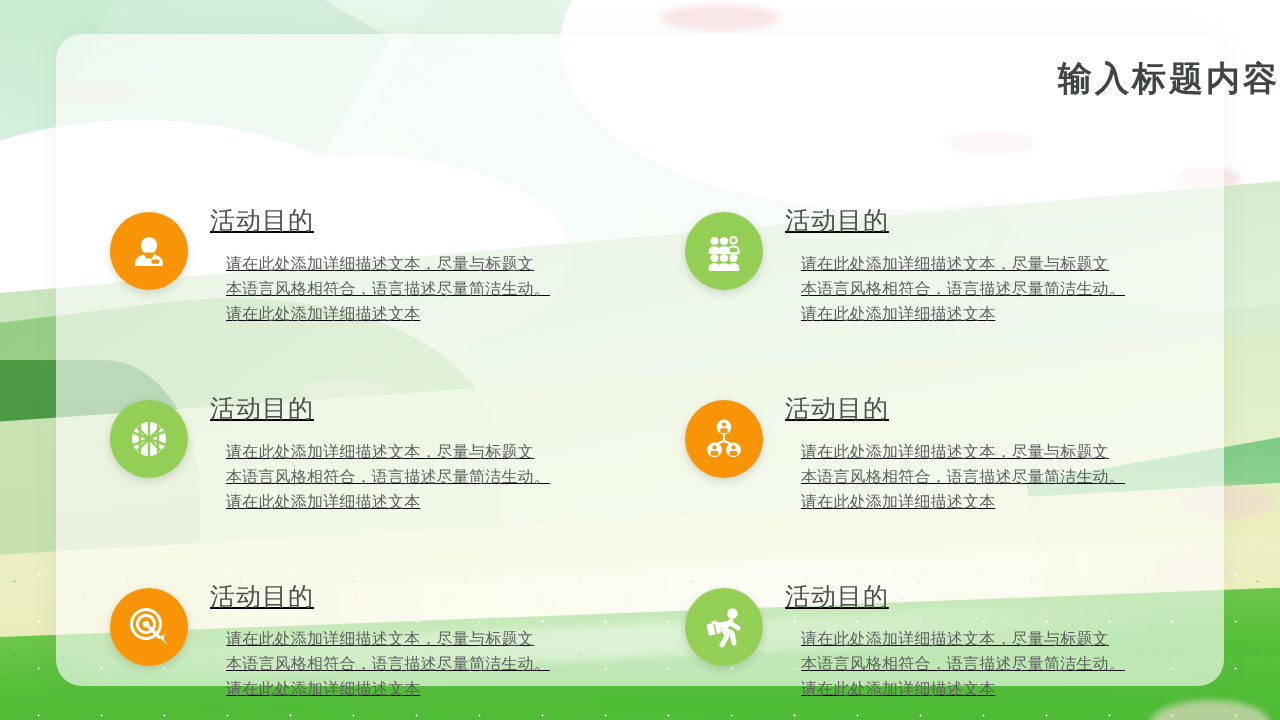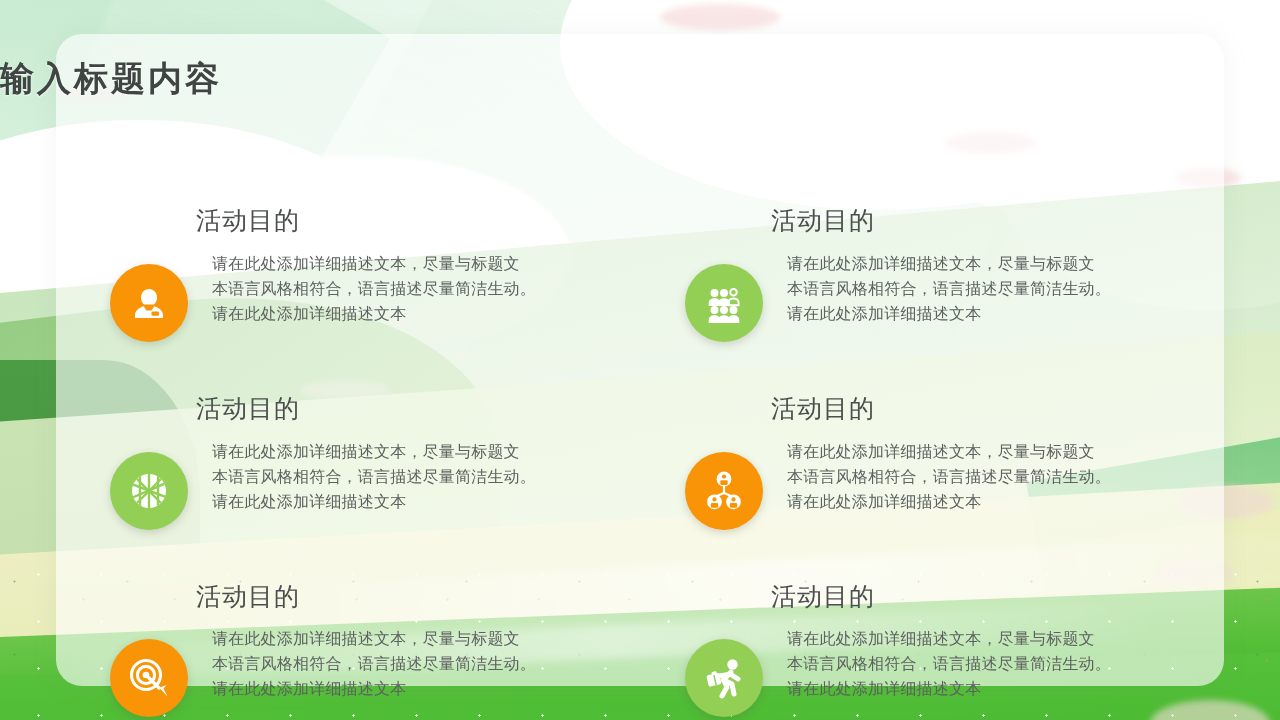--- a/index.html
+++ b/index.html
@@ -175,21 +175,21 @@
     background: rgba(255, 255, 255, 0.62);
     box-shadow: 0 2px 26px rgba(120, 160, 120, 0.10);
   }
 
   
   .slide-title {
     position: absolute;
     top: 56px;
     left: 0;
     width: 1280px;
-    text-align: left;
+    text-align: right;
     font-size: 34px;
     font-weight: bold;
     letter-spacing: 3px;
     color: #3f4543;
     text-shadow: 0 1px 2px rgba(255,255,255,0.9);
   }
 
   
   .grid {
     position: absolute;
@@ -197,22 +197,23 @@
     left: 110px;
     width: 1070px;
     display: grid;
     grid-template-columns: 465px 465px;
     column-gap: 110px;
     row-gap: 52px;
   }
 
   .item {
     display: flex;
-    align-items: flex-end;
-    gap: 8px;
+    align-items: flex-start;
+    gap: 22px;
+    text-decoration: underline;
   }
 
   .icon-badge {
     flex: 0 0 auto;
     width: 78px;
     height: 78px;
     border-radius: 50%;
     display: flex;
     align-items: center;
     justify-content: center;

